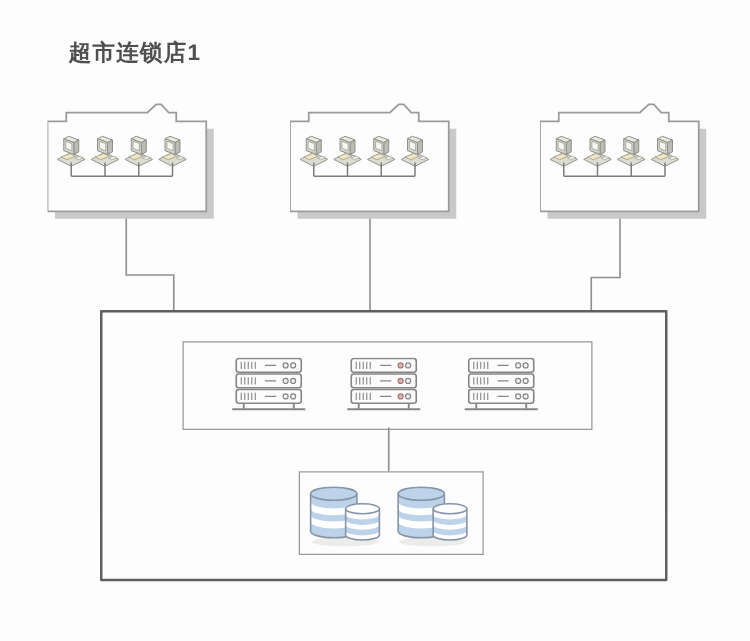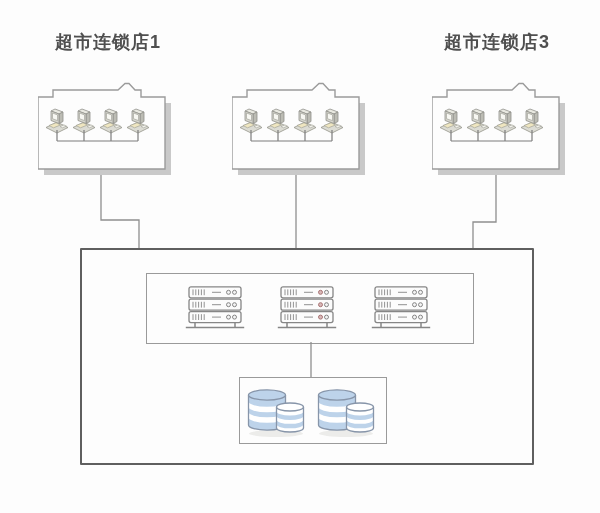--- a/index.html
+++ b/index.html
@@ -46,21 +46,20 @@
   .db:nth-child(1){left:7px;}
   .db:nth-child(2){left:77px;}
   .dc-connector{position:absolute;left:0;top:0;z-index:1;}
 </style>
 </head>
 <body>
 
 <div id="canvas">
 
   <div class="store-label" style="left:38px">超市连锁店1</div>
-  <div class="store-label" style="left:427px">超市连锁店3</div>
 
   <svg id="connectors" width="600" height="513">
     <path d="M101,168 V220 H139 V250"></path>
     <path d="M296,168 V250"></path>
     <path d="M496,168 V222 H473 V250"></path>
   </svg>
 
   <div class="store" style="left:38px">
   <svg class="shape" width="134" height="94" viewBox="0 0 134 94">
     <rect x="6" y="21" width="127" height="72" fill="#c9c9c9"></rect>

